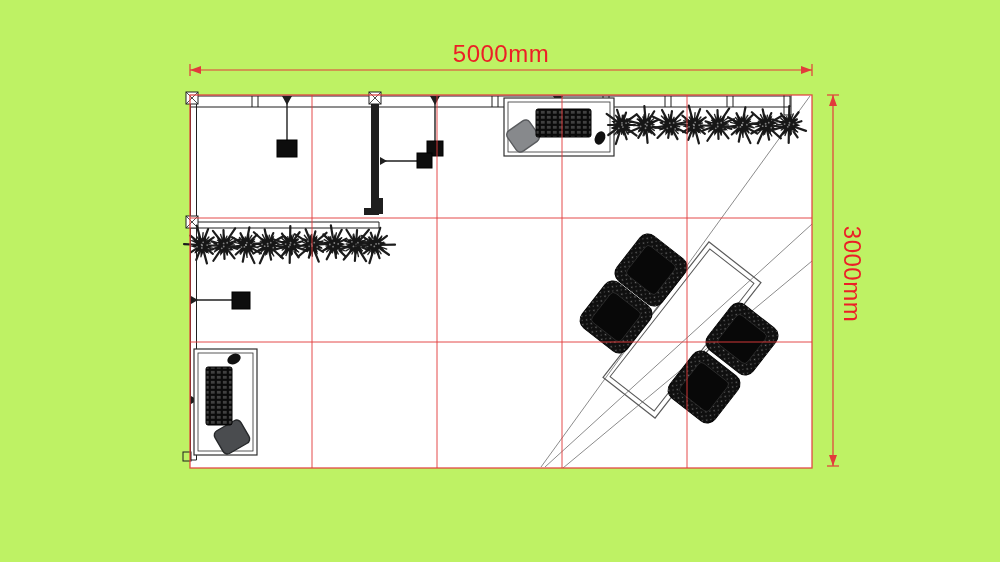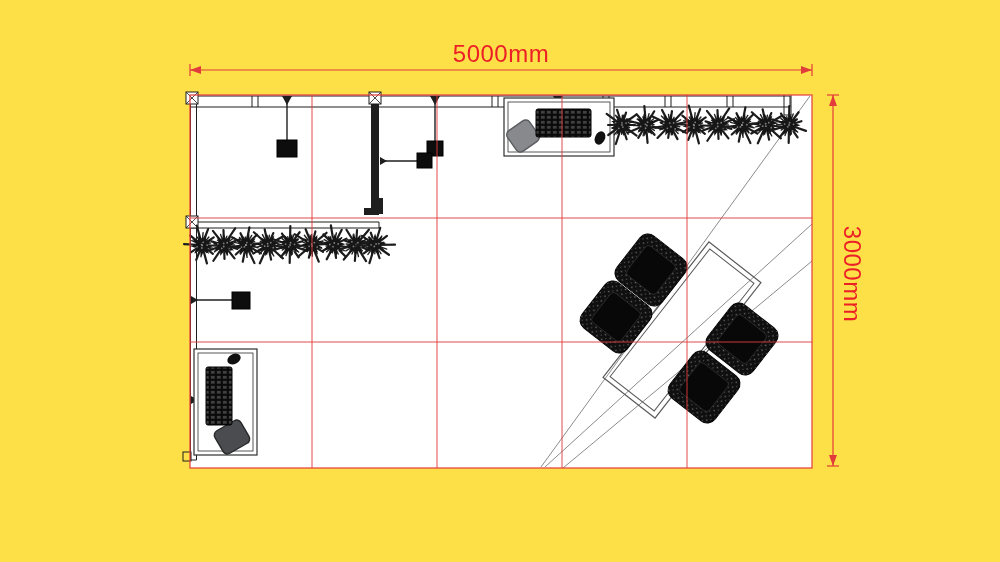--- a/index.html
+++ b/index.html
@@ -1,16 +1,16 @@
 <!DOCTYPE html>
 <html><head>
 <meta charset="utf-8">
 <style>
   html,body{margin:0;padding:0;background:#ffffff;}
-  .stage{position:relative;width:1000px;height:562px;background:#fde047;
+  .stage{position:relative;width:1000px;height:562px;background:#bef264;
          font-family:"Liberation Sans",sans-serif;overflow:hidden;}
   .stage svg{position:absolute;left:0;top:0;}
   .dim-label{position:absolute;color:#ec1f26;font-size:24px;letter-spacing:.5px;}
   .dim-top{left:401px;top:40px;width:200px;text-align:center;}
   .dim-right{left:852px;top:274px;transform:translate(-50%,-50%) rotate(90deg);white-space:nowrap;}
 </style>
 </head>
 <body>
 
 <div class="stage">

